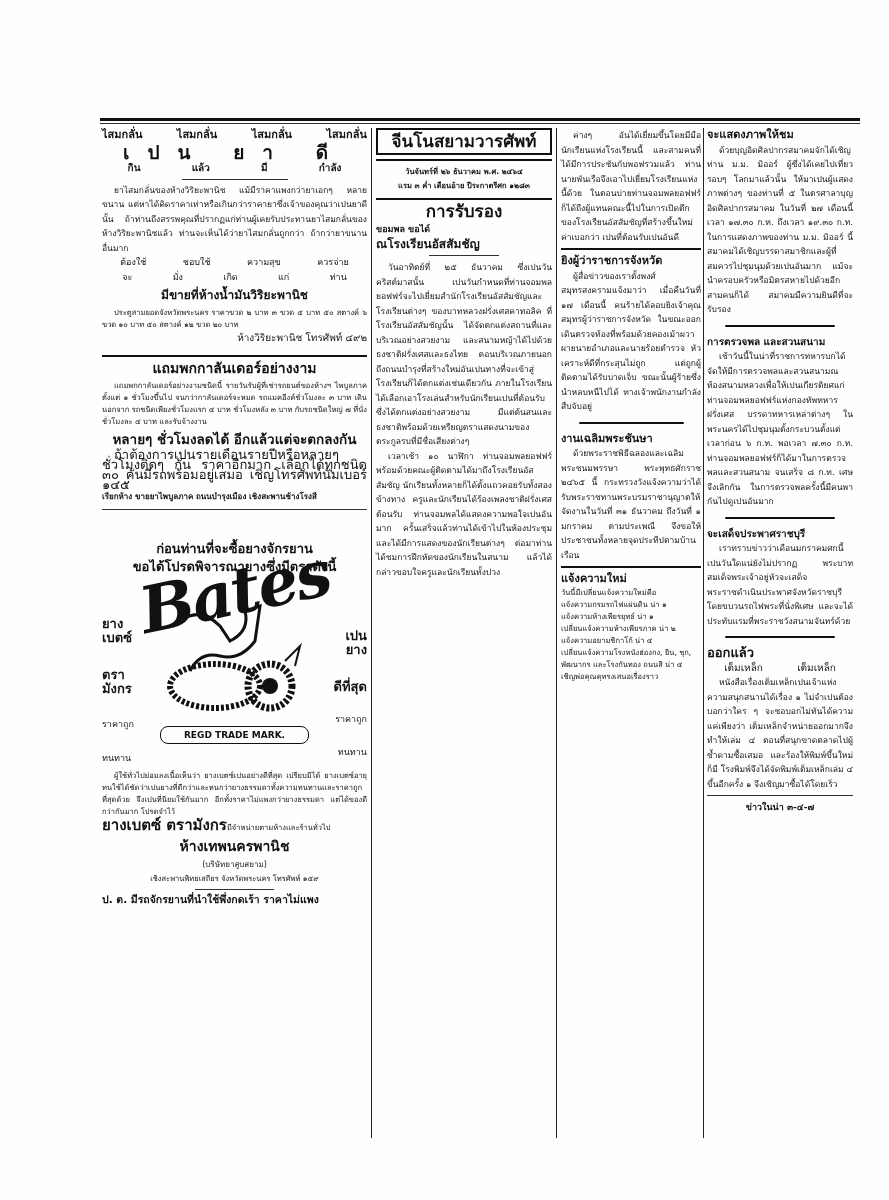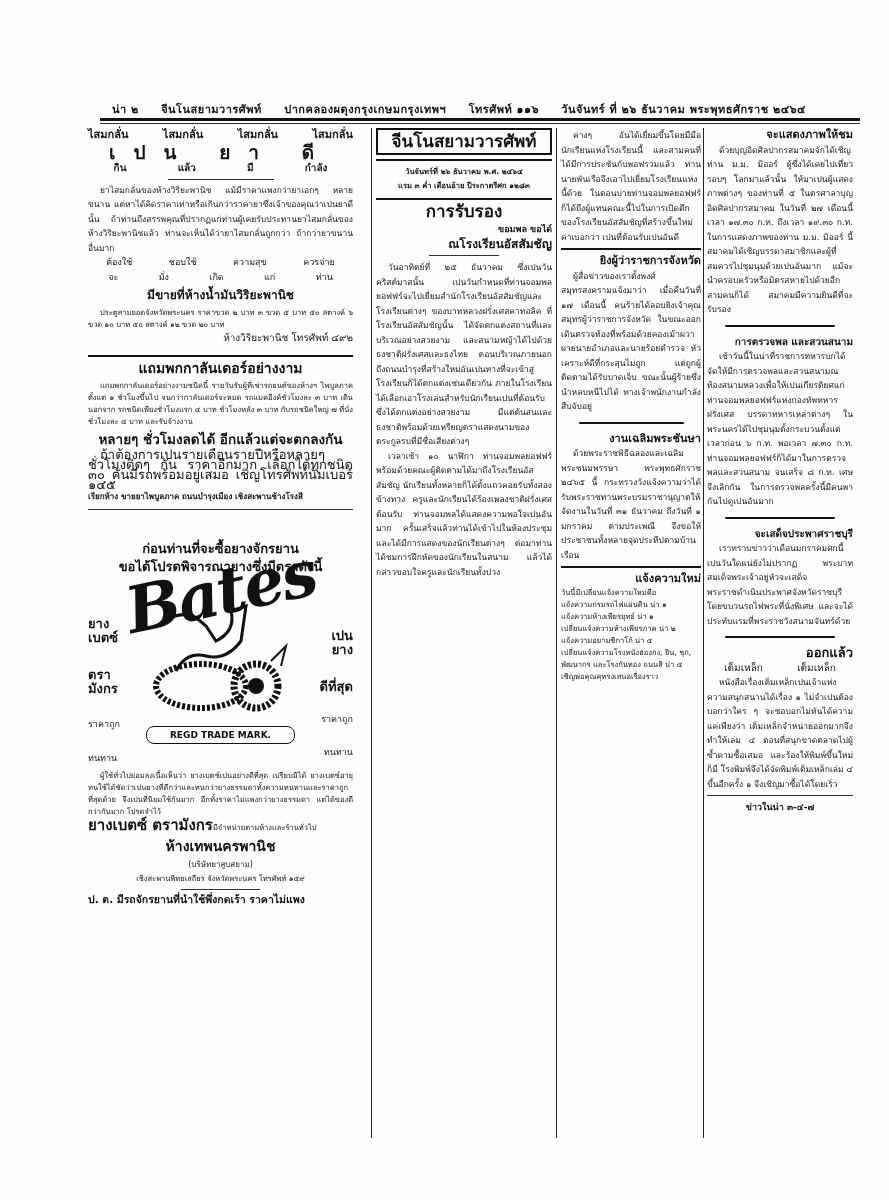--- a/index.html
+++ b/index.html
@@ -4,53 +4,46 @@
 <style>
   html,body{margin:0;padding:0;background:#fff;}
   body{width:889px;height:1200px;position:relative;overflow:hidden;font-family:"DejaVu Sans",sans-serif;color:#111;}
   .page{position:absolute;left:0;top:0;width:889px;height:1200px;background:#fefefe;}
   .mast{position:absolute;left:112px;top:100px;width:680px;font-size:11px;font-weight:bold;letter-spacing:0.5px;white-space:nowrap;}
   .mast span{margin-right:18px;}
   .mast-rule{position:absolute;left:100px;top:118px;width:760px;height:3px;background:#111;}
   .mast-rule2{position:absolute;left:100px;top:123px;width:760px;height:1px;background:#333;}
   .col{position:absolute;top:128px;font-size:8.5px;line-height:14.5px;}
   .vrule{position:absolute;top:128px;width:1px;height:1010px;background:#222;}
-  .c1{left:88px;width:265px;}
+  .c1{left:102px;width:265px;}
   .c2{left:376px;width:176px;}
   .c3{left:561px;width:140px;}
   .c4{left:707px;width:146px;}
   .center{text-align:center;}
-  .hd{font-weight:bold;text-align:right;}
+  .hd{font-weight:bold;text-align:left;}
   .hr{height:2px;background:#111;margin:4px 0;}
   .hr-thin{height:1px;background:#333;margin:4px 0;}
   .hr-orn{height:2px;background:#111;margin:8px auto;width:75%;border-radius:2px;}
   .p{text-align:justify;margin:0;text-indent:12px;}
   .row4{display:flex;justify-content:space-between;font-size:11px;font-weight:bold;}
   .big{font-size:19px;font-weight:bold;letter-spacing:18px;text-align:center;margin:2px 0;}
   .mid{font-size:14px;font-weight:bold;text-align:center;margin:4px 0;}
   .small-row{display:flex;justify-content:space-around;font-size:9px;}
   .boxhead{border:2px solid #111;padding:4px 2px;text-align:center;}
   .boxhead .t{font-size:17px;font-weight:bold;}
   .logo{font-family:"DejaVu Serif",serif;font-style:italic;font-weight:bold;font-size:64px;text-align:center;transform:rotate(-12deg);margin:6px 0 2px;letter-spacing:-2px;}
   .dragon{position:relative;height:120px;margin:0 auto;width:150px;}
   .tm{font-size:9px;font-weight:bold;border:1.5px solid #111;border-radius:8px;padding:1px 23px;display:inline-block;}
   .side-lbl{font-size:13px;font-weight:bold;}
 </style>
 </head>
 <body>
 
 <div class="page">
 
-  <div class="mast">
-    <span>น่า ๒</span>
-    <span>จีนโนสยามวารศัพท์</span>
-    <span>ปากคลองผดุงกรุงเกษมกรุงเทพฯ</span>
-    <span>โทรศัพท์ ๑๑๖</span>
-    <span>วันจันทร์ ที่ ๒๖ ธันวาคม พระพุทธศักราช ๒๔๖๔</span>
-  </div>
   <div class="mast-rule"></div>
   <div class="mast-rule2"></div>
 
   <div class="vrule" style="left:371px"></div>
   <div class="vrule" style="left:556px"></div>
   <div class="vrule" style="left:703px"></div>
 
   <div class="col c1">
     <div>
       <div class="row4">

